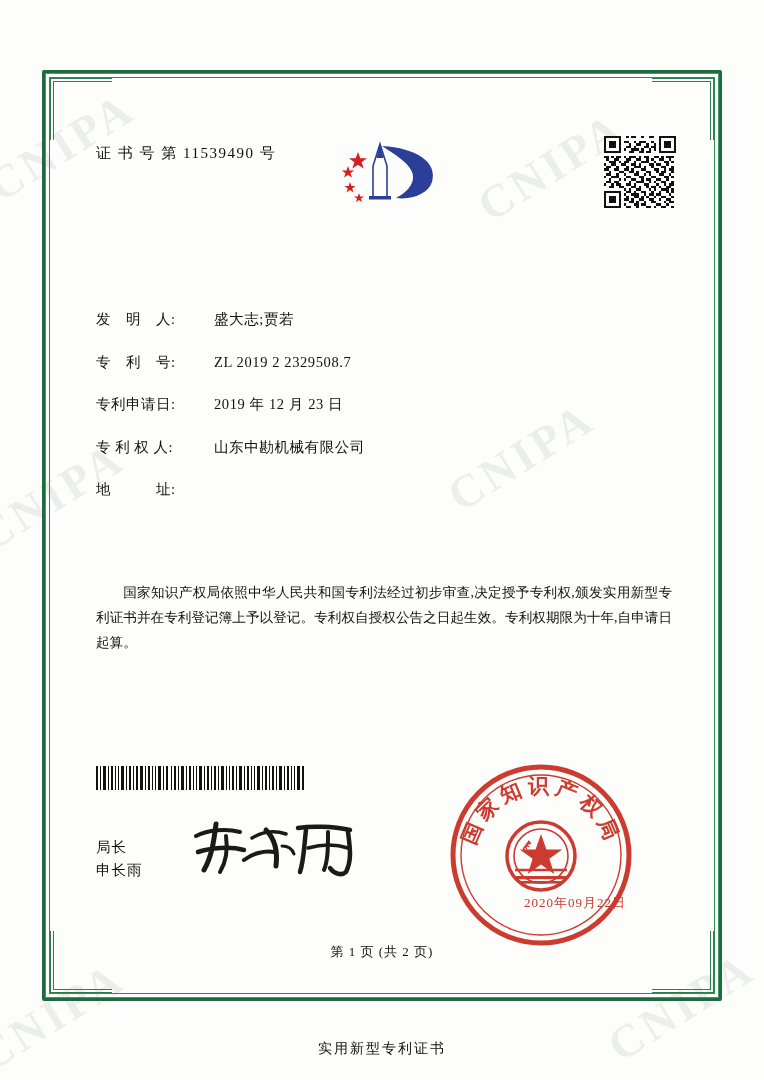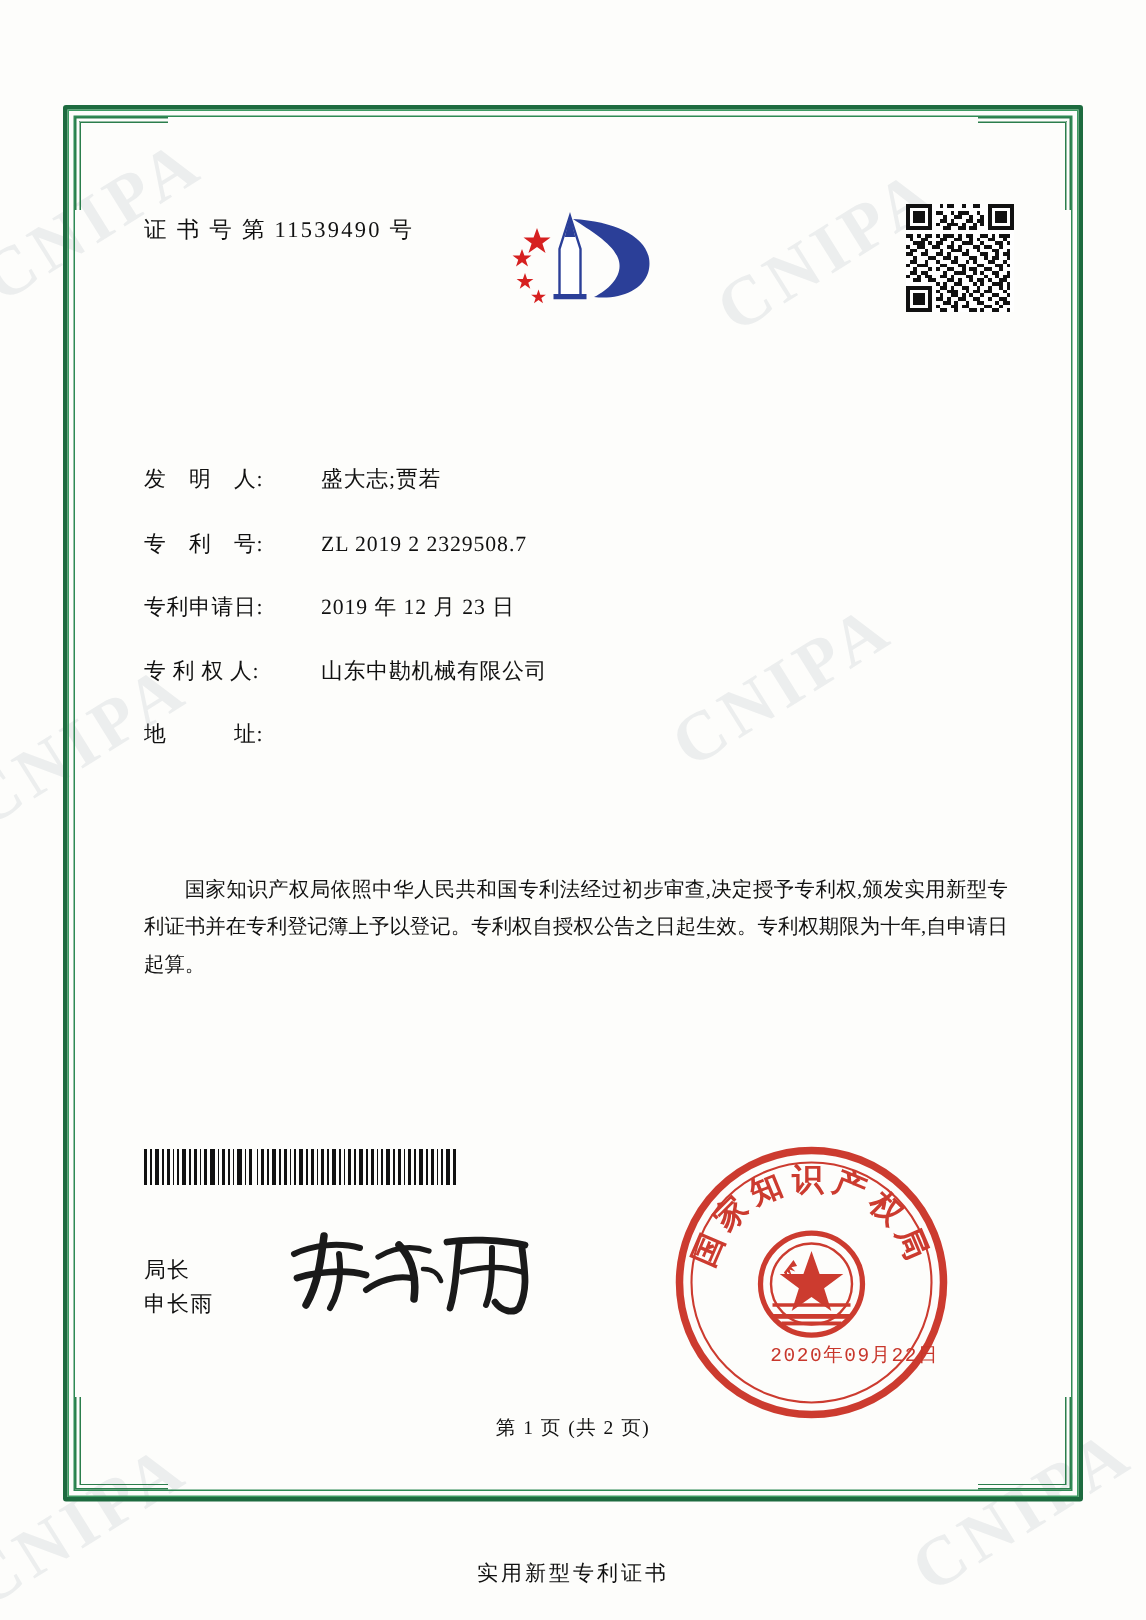--- a/index.html
+++ b/index.html
@@ -209,21 +209,21 @@
     width: 190px;
     height: 190px;
   }
   .seal-date {
     position: absolute;
     right: 78px;
     top: 806px;
     font-size: 13px;
     color: #c8372c;
     letter-spacing: 1px;
-    font-family: Liberation Mono, monospace;
+    font-family: Liberation Serif, serif;
   }
 
   
   .page-num {
     position: absolute;
     left: 0; right: 0;
     bottom: 22px;
     text-align: center;
     font-size: 13px;
     color: #111;

